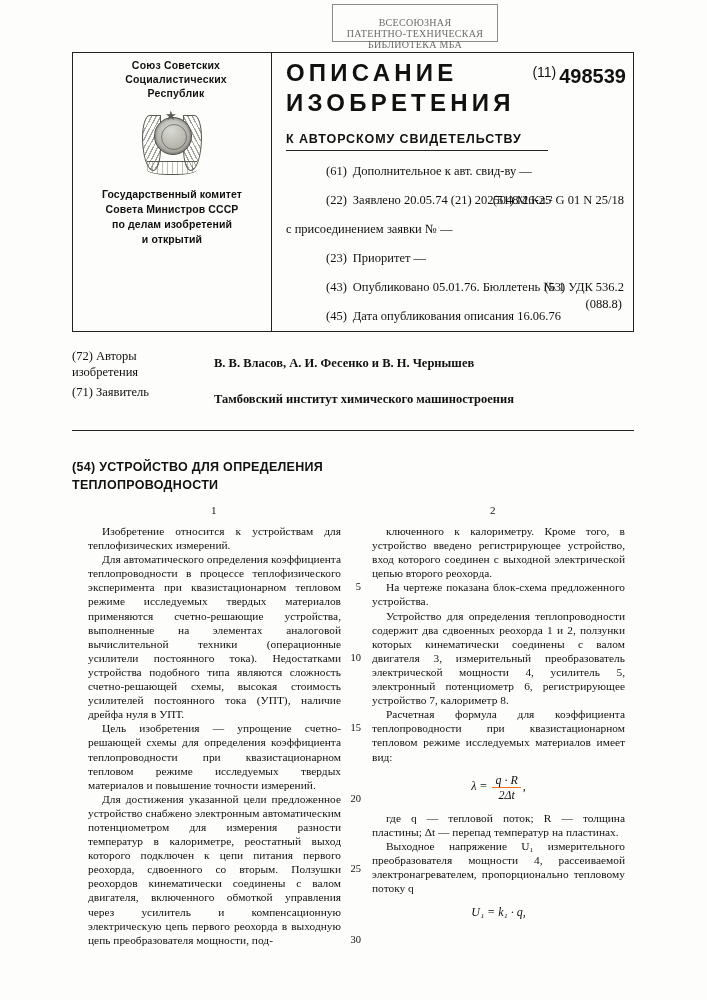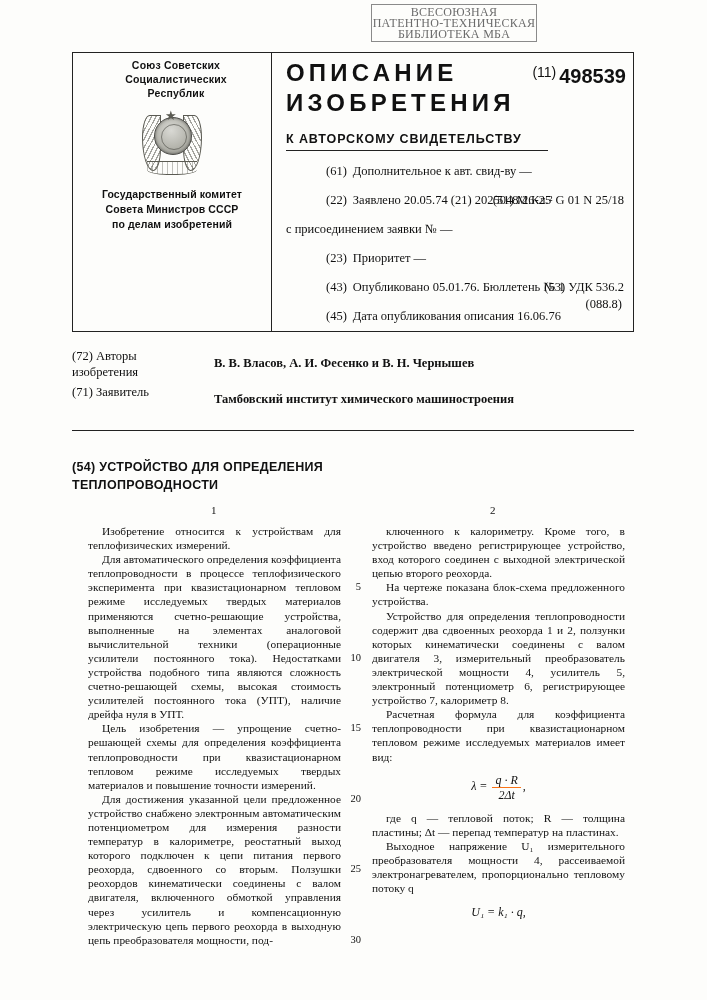--- a/index.html
+++ b/index.html
@@ -23,28 +23,27 @@
   }
 
   
   .stamp {
     position: absolute;
     left: 332px;
     top: 4px;
     width: 166px;
     height: 38px;
     border: 1px solid #8a8a8a;
-    font-size: 12px;
+    font-size: 10px;
     line-height: 11px;
     text-align: center;
     color: #6b6b6b;
-    padding-top: 2px;
+    padding-top: 12px;
     box-sizing: border-box;
     letter-spacing: .3px;
-    margin-left: 39px;
   }
   .stamp div { white-space: nowrap; }
 
   
   .frame {
     position: absolute;
     left: 72px;
     top: 52px;
     width: 562px;
     height: 280px;
@@ -332,20 +331,21 @@
       <div class="wreathR"></div>
       <div class="globe"></div>
       <div class="star">★</div>
       <div class="ribbon"></div>
     </div>
 
     <div class="committee">
       <div>Государственный комитет</div>
       <div>Совета Министров СССР</div>
       <div>по делам изобретений</div>
+      <div>и открытий</div>
     </div>
   </div>
 
   <div class="right-col">
     <div class="doc-number-wrap">
       <span class="sup">(11)</span><span>498539</span>
     </div>
     <div class="title-main">ОПИСАНИЕ</div>
     <div class="title-main">ИЗОБРЕТЕНИЯ</div>
     <div class="subtitle">К АВТОРСКОМУ СВИДЕТЕЛЬСТВУ</div>

